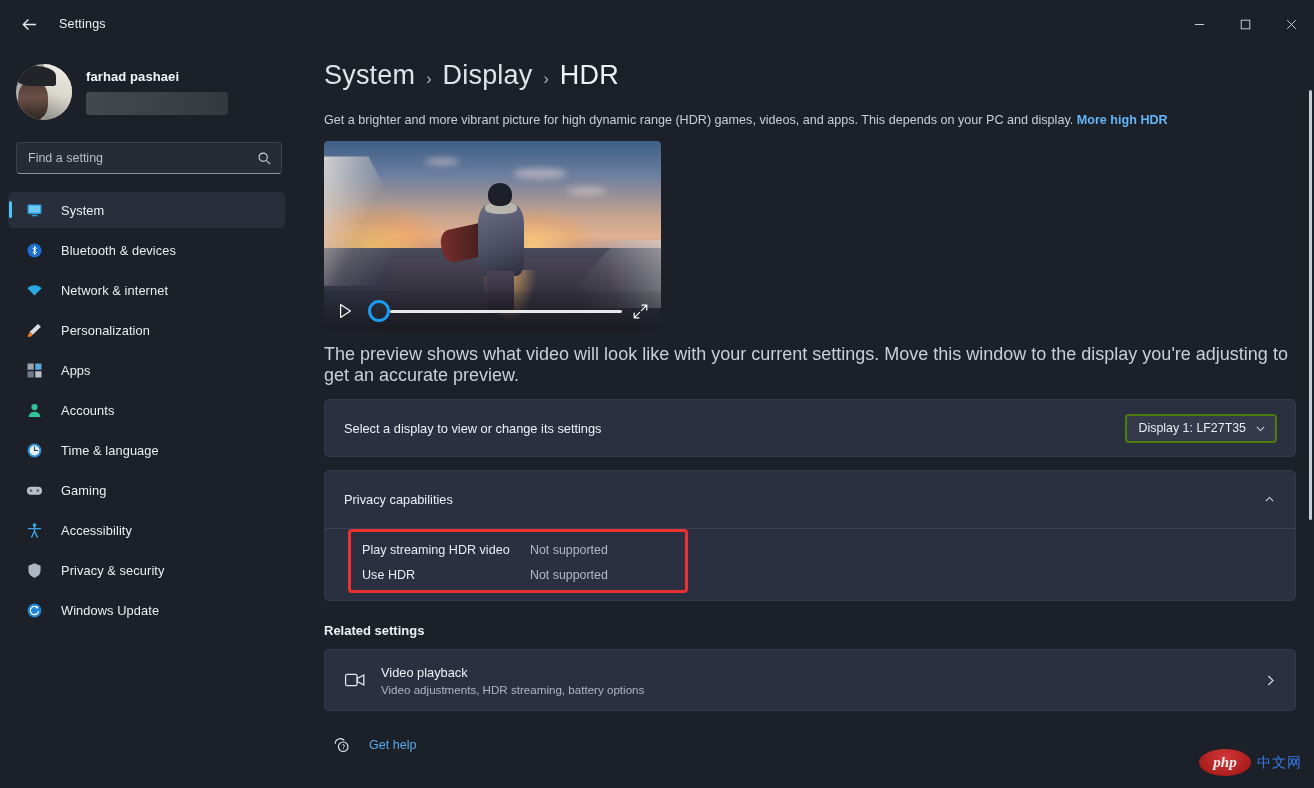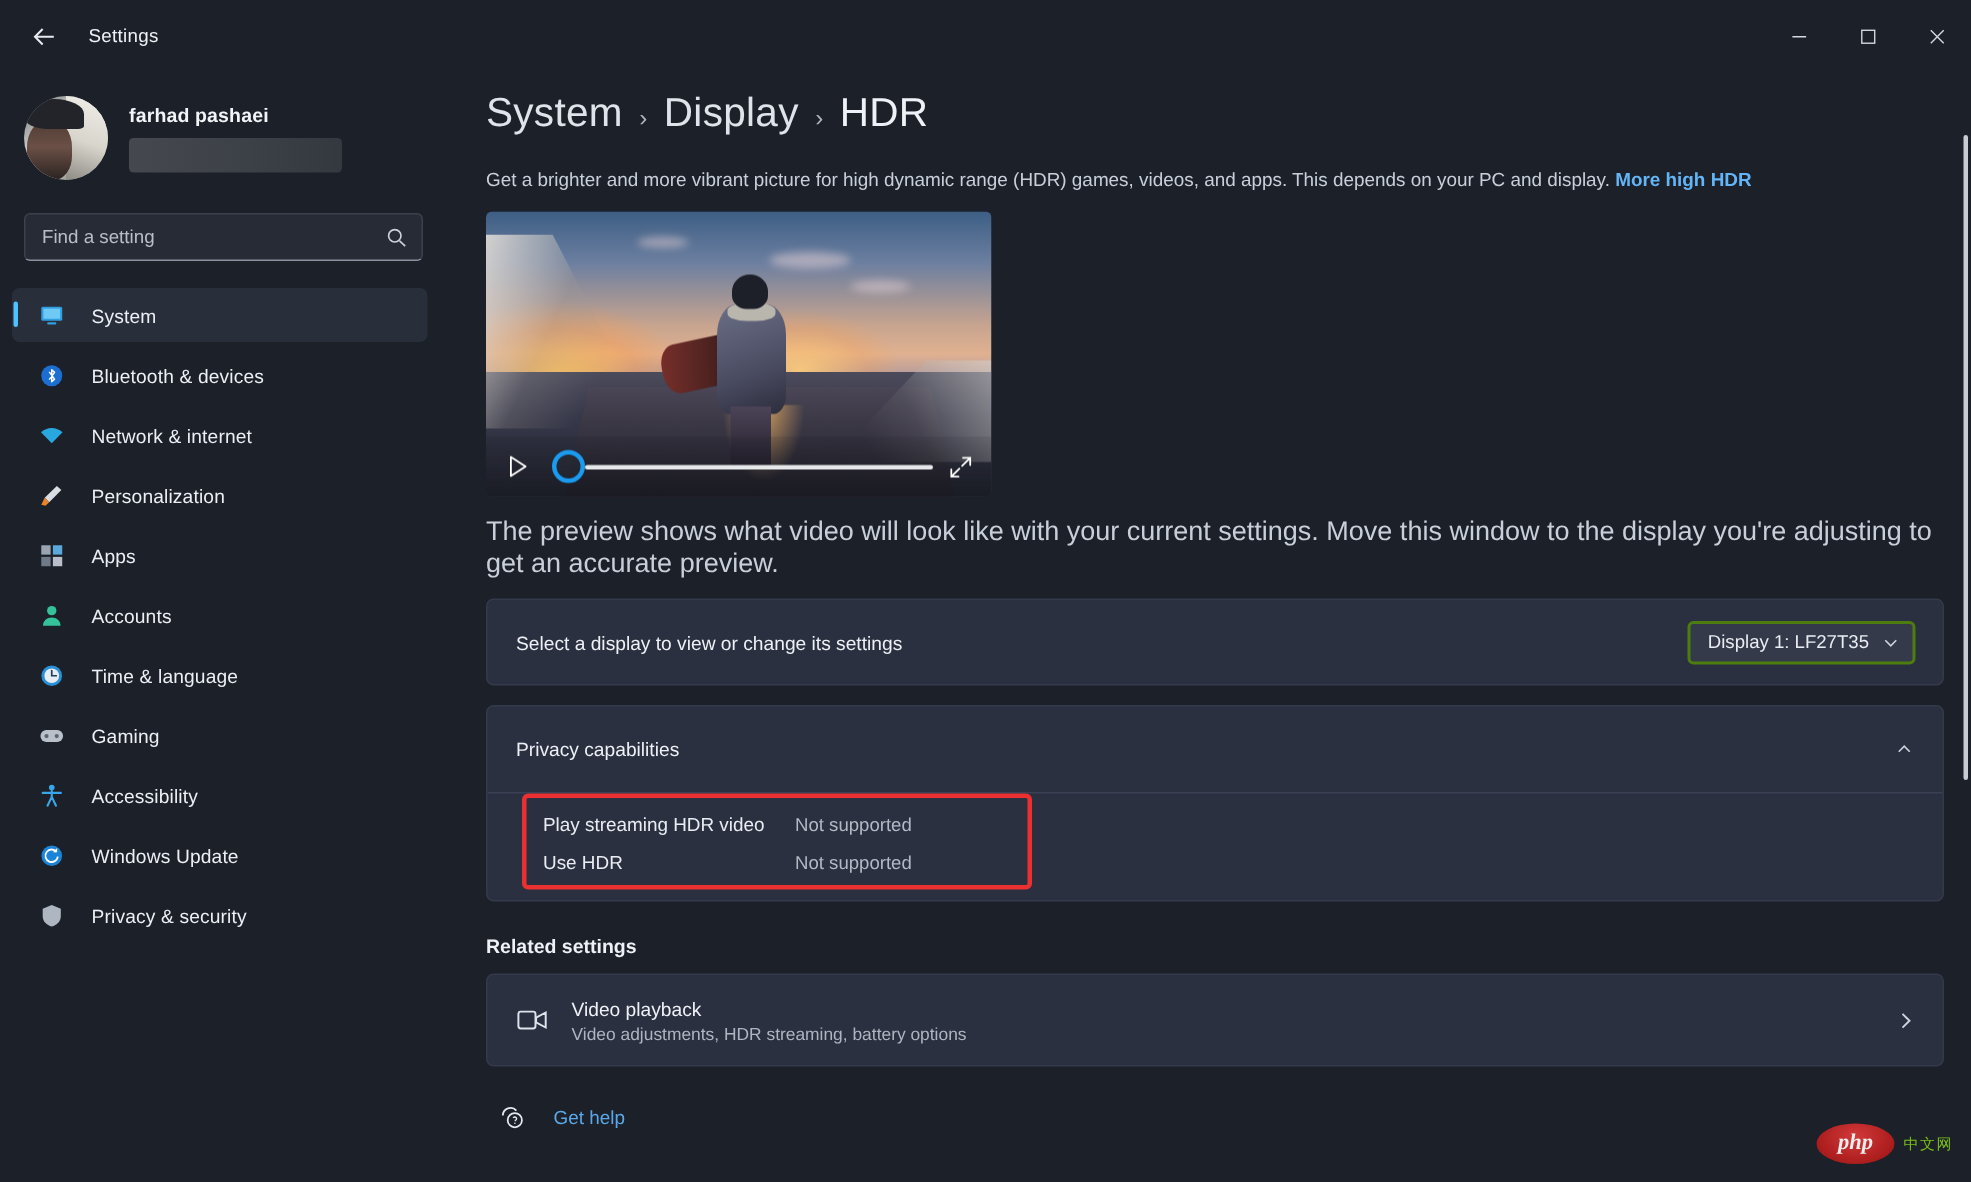--- a/index.html
+++ b/index.html
@@ -210,21 +210,21 @@
   .scrollbar { position: absolute; right: 2px; top: 42px; width: 3px; height: 430px; background: #c9ccd2; border-radius: 2px; }
 
   .watermark { position: absolute; right: 12px; bottom: 12px; display: flex; align-items: center; gap: 6px; opacity: .92; }
   .wm-php {
     width: 52px; height: 27px; border-radius: 50%;
     background: radial-gradient(ellipse at 50% 32%, #e23b3b 0%, #b81d1d 70%, #8d1414 100%);
     display: flex; align-items: center; justify-content: center;
     font-style: italic; font-weight: 700; font-size: 15px; color: #ffffff;
     font-family: "Liberation Serif", serif;
   }
-  .wm-cn { font-size: 10px; color: #84cc16; letter-spacing: 1px; font-family: Liberation Sans, sans-serif; }
+  .wm-cn { font-size: 14px; color: #3b82f6; letter-spacing: 1px; font-family: Liberation Sans, sans-serif; }
 </style>
 </head>
 <body>
 
 <div class="window">
 
   <div class="titlebar">
     <div class="back-btn">
       <svg viewBox="0 0 16 16" fill="none" stroke="currentColor" stroke-width="1.3">
         <path d="M14 8H2.6M7 3.2 2.2 8l4.8 4.8"></path>
@@ -368,35 +368,35 @@
                 <circle cx="9" cy="3.2" r="2" fill="#3aa6ea"></circle>
                 <path d="M9 5.6v4.2M2.6 7h12.8M9 9.8 6 16M9 9.8 12 16" stroke="#3aa6ea" stroke-width="1.5" fill="none" stroke-linecap="round"></path>
               </svg>
           </span>
           <span class="nav-label">Accessibility</span>
         </div>
 
         <div class="navitem">
           <span class="nav-ico">
             <svg viewBox="0 0 18 18">
+                <path d="M9 1.4 15.4 4v5.1c0 4-2.8 6.4-6.4 7.5C5.4 15.5 2.6 13.1 2.6 9.1V4z" fill="#aeb6c1"></path>
+              </svg>
+          </span>
+          <span class="nav-label">Privacy &amp; security</span>
+        </div>
+
+        <div class="navitem">
+          <span class="nav-ico">
+            <svg viewBox="0 0 18 18">
                 <circle cx="9" cy="9" r="7.3" fill="#1c84d6"></circle>
                 <path d="M12.4 6.3a4.4 4.4 0 1 0 .9 3.3" fill="none" stroke="#ffffff" stroke-width="1.3"></path>
                 <path d="M12.8 3.6v3h-3z" fill="#ffffff"></path>
               </svg>
           </span>
           <span class="nav-label">Windows Update</span>
-        </div>
-
-        <div class="navitem">
-          <span class="nav-ico">
-            <svg viewBox="0 0 18 18">
-                <path d="M9 1.4 15.4 4v5.1c0 4-2.8 6.4-6.4 7.5C5.4 15.5 2.6 13.1 2.6 9.1V4z" fill="#aeb6c1"></path>
-              </svg>
-          </span>
-          <span class="nav-label">Privacy &amp; security</span>
         </div>
 
       </div>
     </div>
 
     <div class="main">
 
       <div class="crumb">
         <span class="part dim">System</span>
         <span class="sep">›</span>

